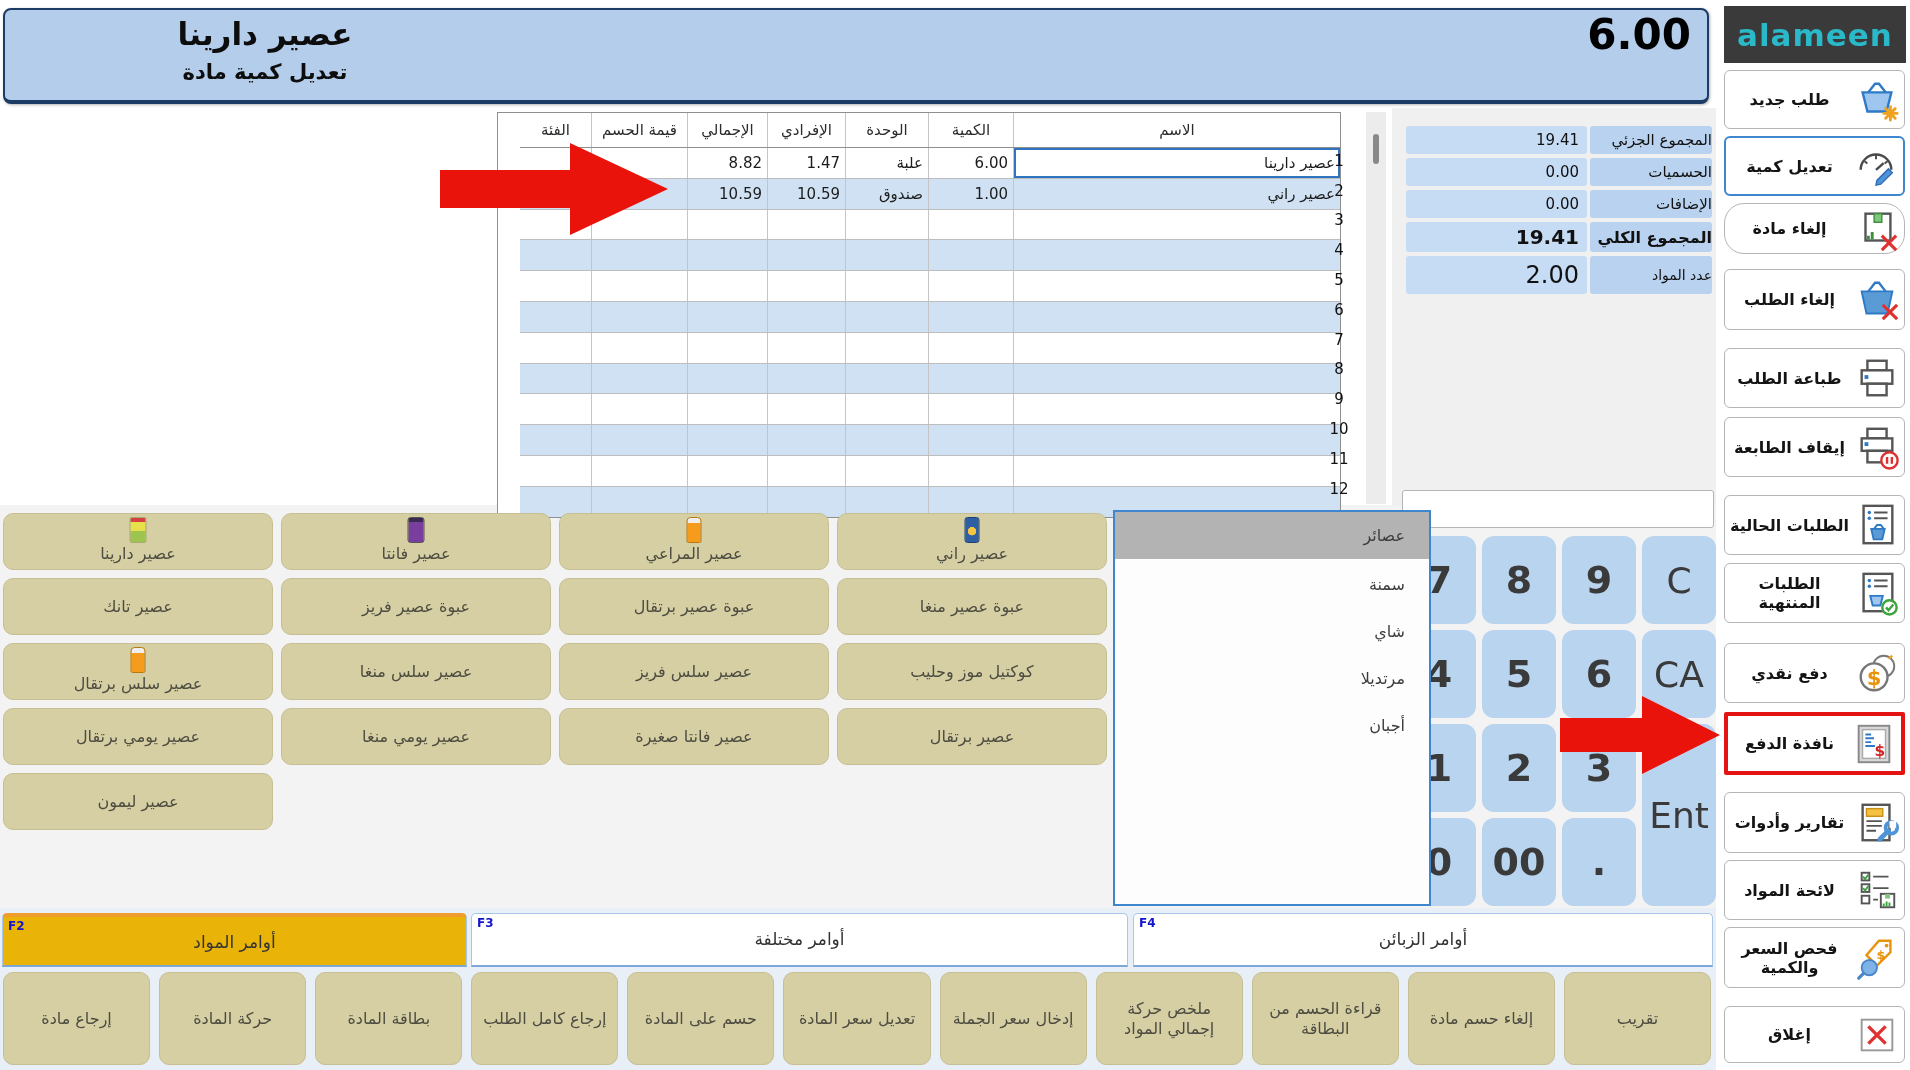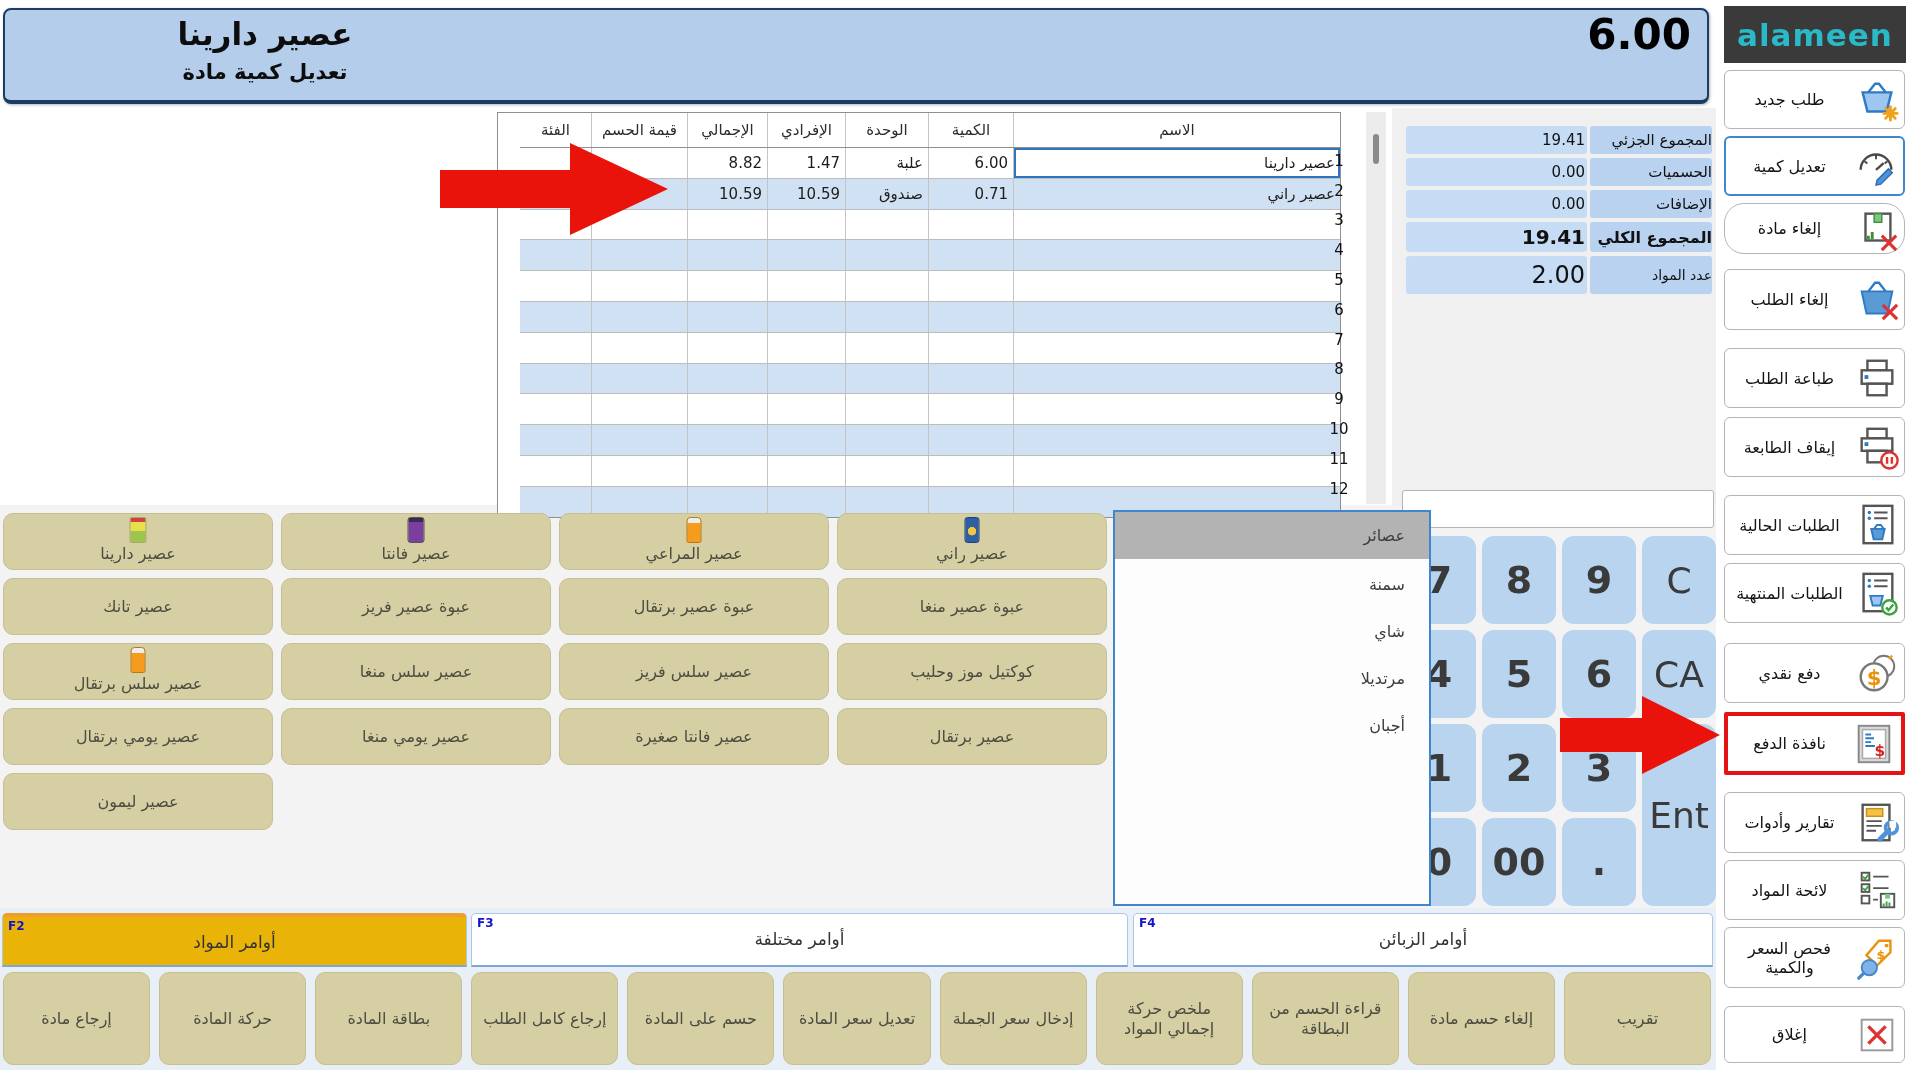--- a/index.html
+++ b/index.html
@@ -37,21 +37,21 @@
 
   .rownums{position:absolute;left:1318px;top:146px;width:42px;}
   .rn{height:29.8px;display:flex;align-items:center;justify-content:center;font-size:15px;color:#111;}
 
   .vscroll{position:absolute;left:1366px;top:112px;width:20px;height:392px;background:#ececec;}
   .vthumb{position:absolute;left:7px;top:22px;width:6px;height:30px;background:#8a8a8a;border-radius:3px;}
 
   
   .srow{position:absolute;left:1406px;width:306px;display:flex;gap:3px;}
   .sval{flex:1;background:#c6dcf5;border-radius:3px;display:flex;align-items:center;justify-content:flex-end;
-        padding-right:2px;font-size:15px;color:#111;}
+        padding-right:8px;font-size:15px;color:#111;}
   .slab{width:122px;background:#b9d2f0;border-radius:3px;display:flex;align-items:center;justify-content:flex-end;
         padding-right:0;font-size:15px;color:#111;box-sizing:border-box;}
   #srow-subtotal{top:126px;height:28px;}
   #srow-discounts{top:158px;height:28px;}
   #srow-additions{top:190px;height:28px;}
   #srow-grand{top:222px;height:30px;}
   #srow-grand .sval{font-size:20px;font-weight:bold;}
   #srow-grand .slab{font-size:16px;font-weight:bold;}
   #srow-count{top:256px;height:38px;}
   #srow-count .sval{font-size:24px;}
@@ -98,21 +98,21 @@
 
   
   .bbar{position:absolute;left:3px;top:972px;width:1708px;height:93px;display:flex;gap:9px;}
   .bbtn{flex:1;background:#d6cfa4;border:1px solid #c6bf94;border-radius:10px;display:flex;align-items:center;
         justify-content:center;text-align:center;font-size:16px;color:#4c4c40;line-height:1.25;
         padding:0 8px;box-sizing:border-box;}
 
   
   .sbtn{position:absolute;left:1724px;width:181px;background:#fff;border:1px solid #b5b5b5;border-radius:6px;
         display:flex;align-items:center;box-sizing:border-box;padding:0 2px;}
-  .sbtn .slabel{flex:1;text-align:center;font-size:16px;color:#141414;}
+  .sbtn .slabel{flex:1;text-align:center;font-size:16px;color:#141414;font-weight:bold;}
   .sbtn .sicon{width:50px;height:48px;flex:0 0 50px;display:flex;align-items:center;justify-content:center;}
   .sbtn.selected{border:2px solid #3e86ce;}
   .sbtn.danger{border:4px solid #e51414;border-radius:2px;}
   .sicon svg{width:46px;height:46px;}
 
   .arrow{position:absolute;z-index:50;}
 </style>
 </head>
 <body>
 
@@ -150,21 +150,21 @@
       <div class="td c4">علبة</div>
       <div class="td c5">6.00</div>
       <div class="td c6 sel-cell">عصير دارينا</div>
     </div>
     <div class="trow even">
       <div class="td c0"></div>
       <div class="td c1"></div>
       <div class="td c2">10.59</div>
       <div class="td c3">10.59</div>
       <div class="td c4">صندوق</div>
-      <div class="td c5">0.71</div>
+      <div class="td c5">1.00</div>
       <div class="td c6">عصير راني</div>
     </div>
     <div class="trow">
         <div class="td c0"></div>
         <div class="td c1"></div>
         <div class="td c2"></div>
         <div class="td c3"></div>
         <div class="td c4"></div>
         <div class="td c5"></div>
         <div class="td c6"></div>

